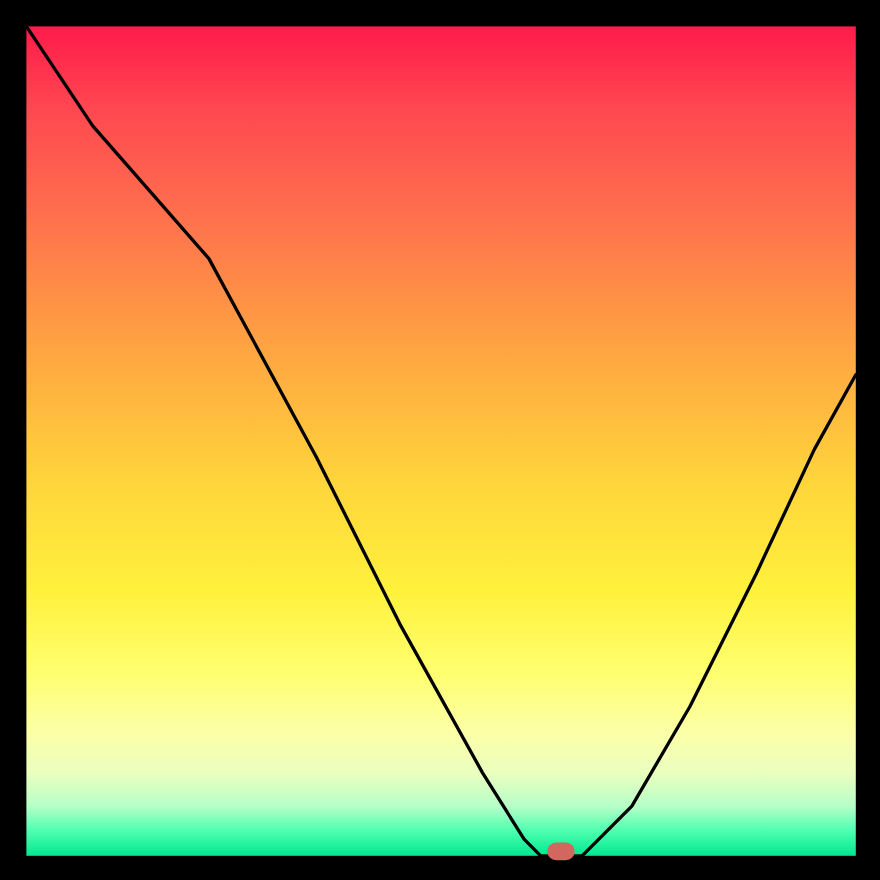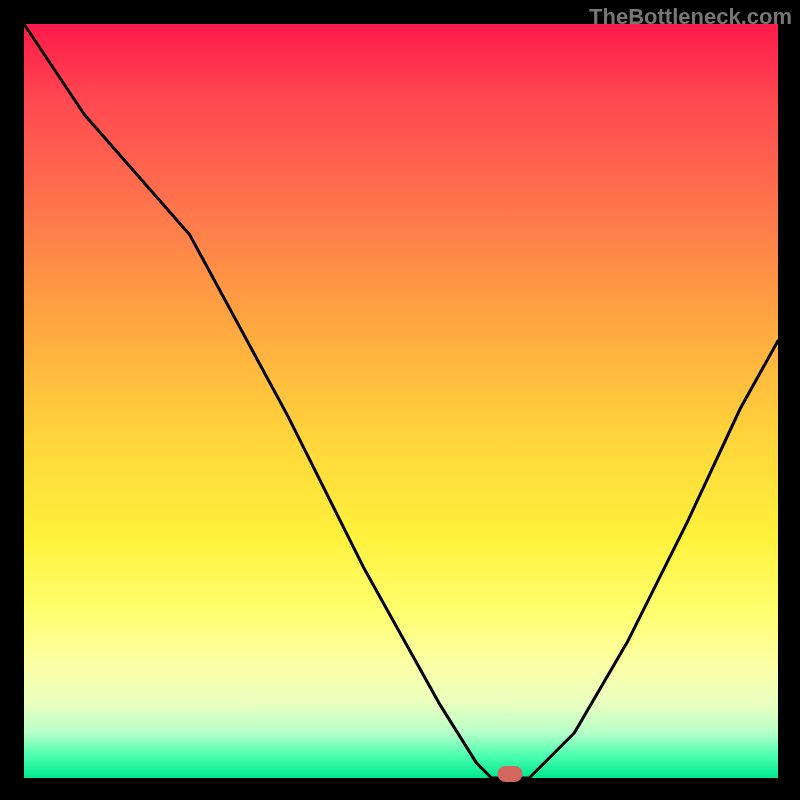--- a/index.html
+++ b/index.html
@@ -63,20 +63,19 @@
     background: #d1675f;
     border-radius: 8px;
     transform: translate(-50%, -50%);
     z-index: 30;
   }
 </style>
 </head>
 <body>
 
 <div class="outer">
-  <div class="watermark">TheBottleneck.com</div>
   <div class="plot">
     <svg class="curve" viewBox="0 0 754 754" preserveAspectRatio="none">
       <path id="curve-path" d="M0.0 0.0 L60.3 90.5 L165.9 211.1 L263.9 392.1 L339.3 542.9 L414.7 678.6 L452.4 738.9 L467.5 754.0 L505.2 754.0 L550.4 708.8 L603.2 618.3 L663.5 497.6 L716.3 384.5 L754.0 316.7" fill="none" stroke="#000" stroke-width="3" stroke-linejoin="round" stroke-linecap="round"></path>
     </svg>
     <div id="marker" class="marker" style="left: 486.33px; top: 750.23px;"></div>
   </div>
 </div>
 
 </body></html>

